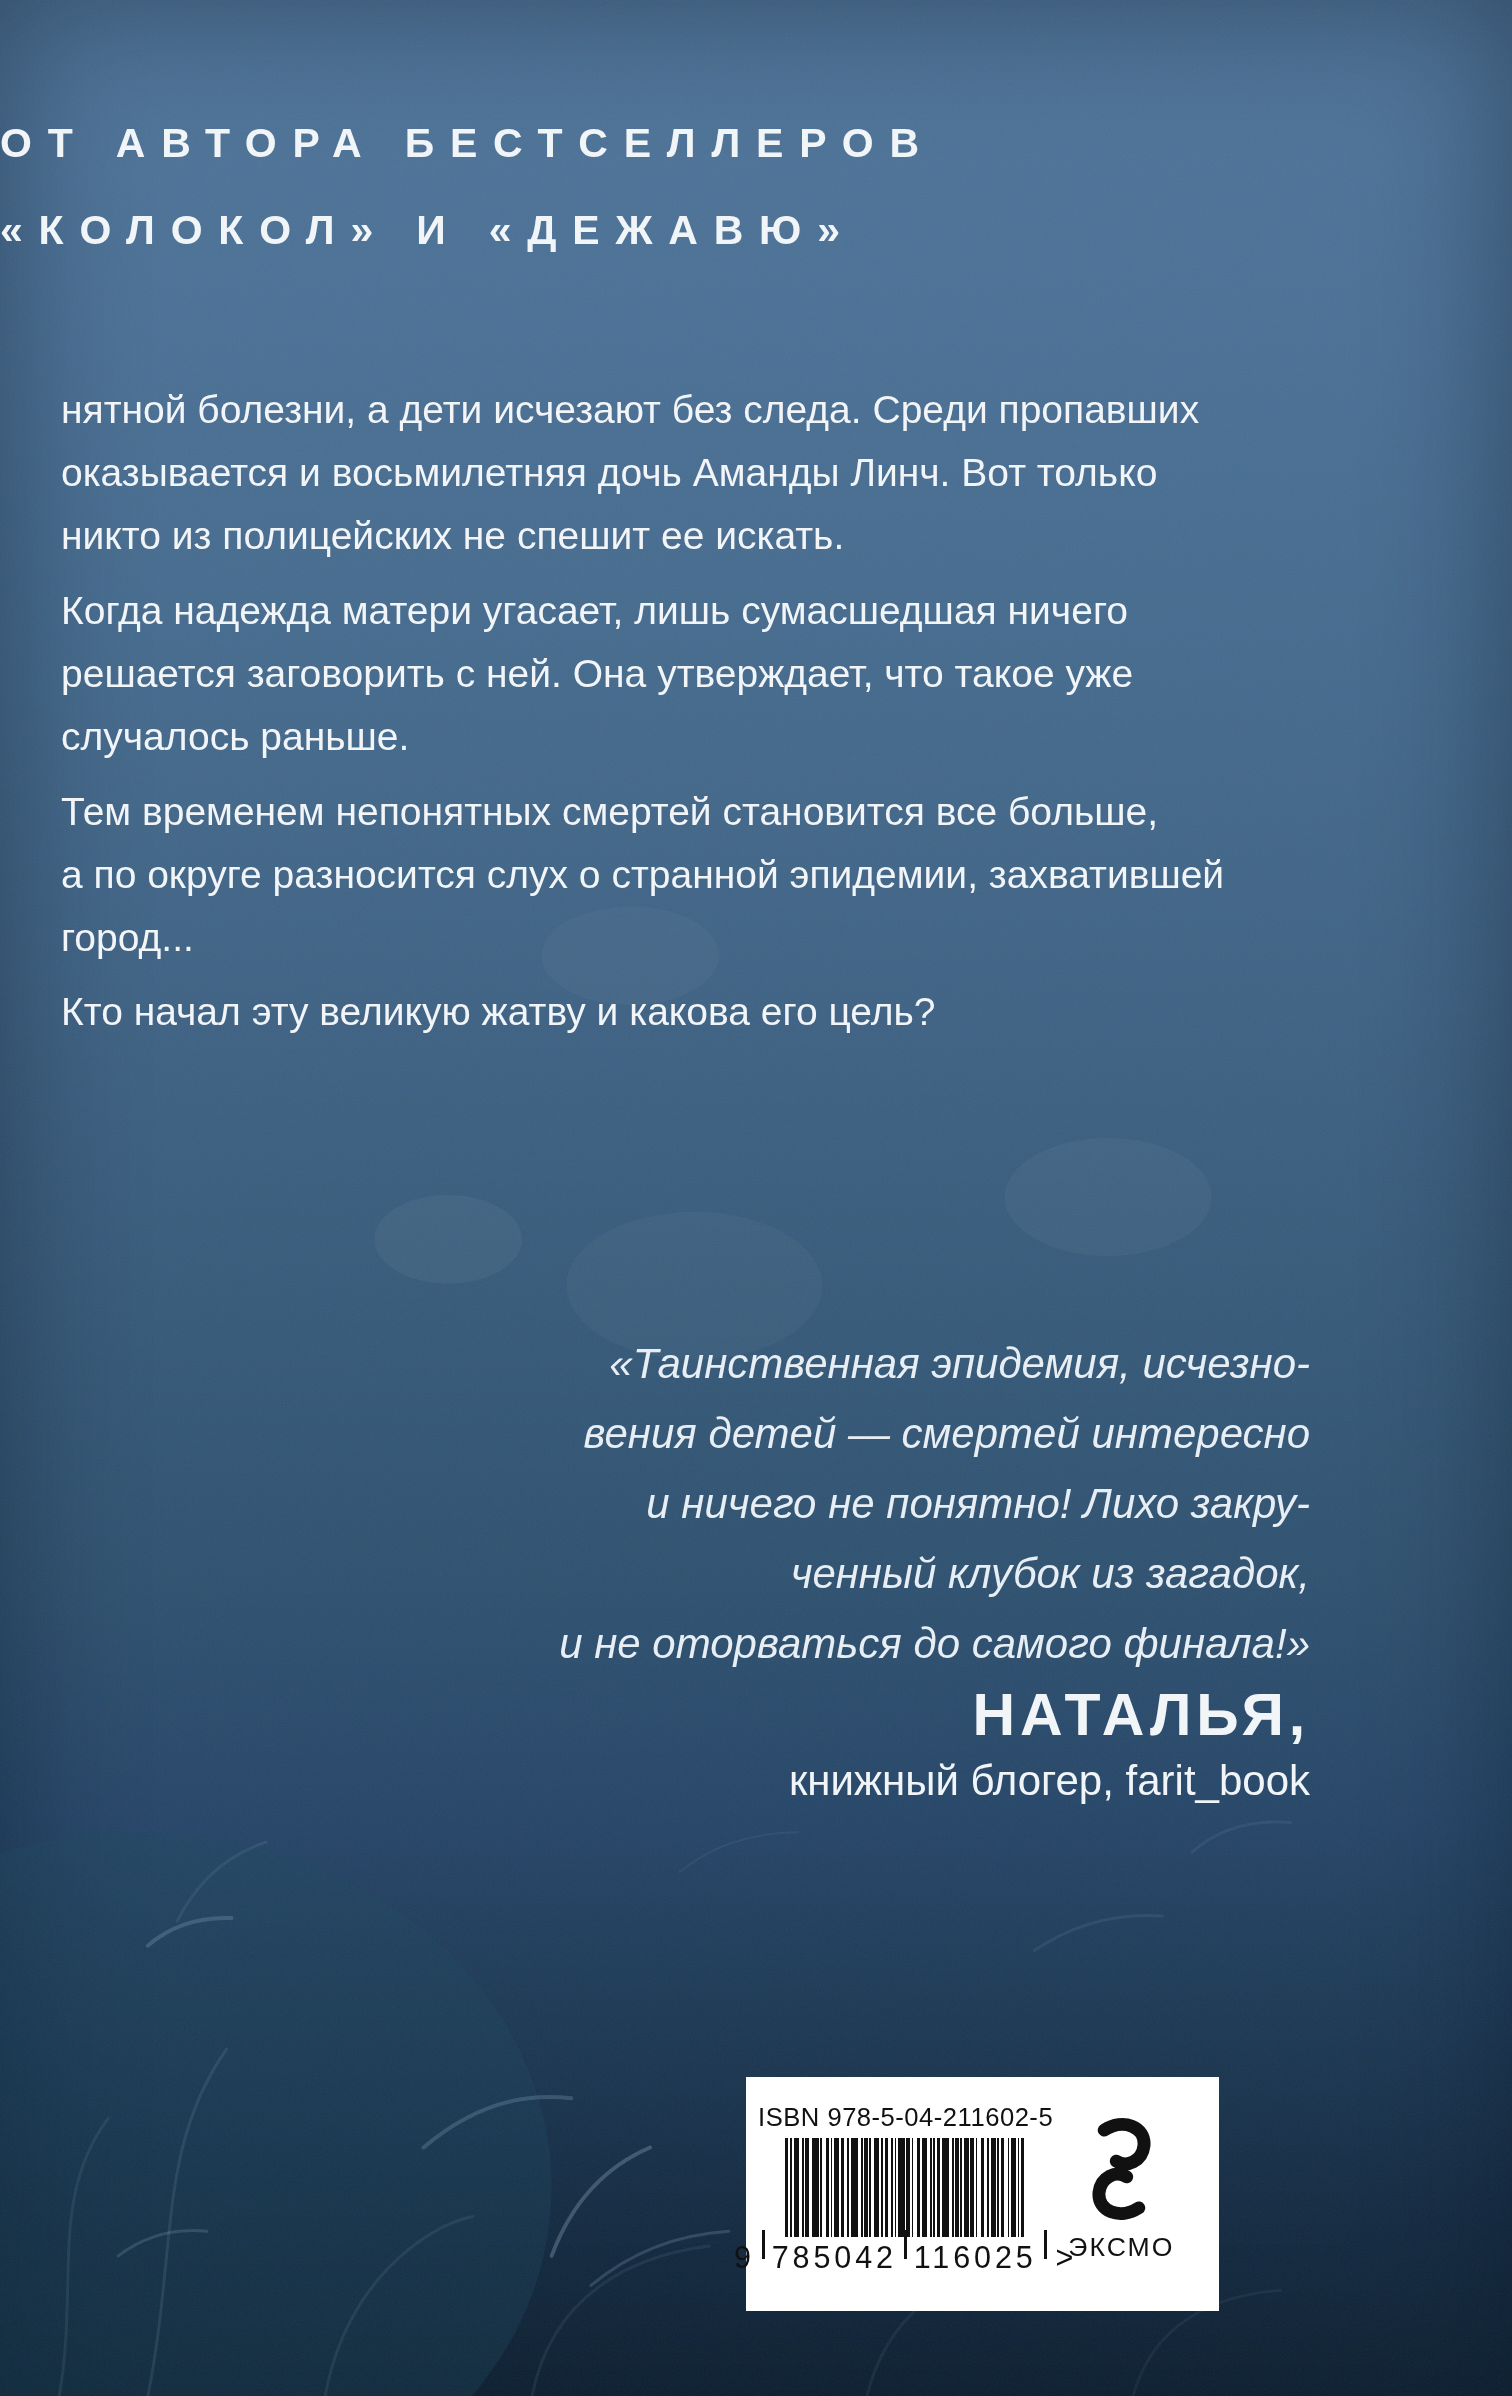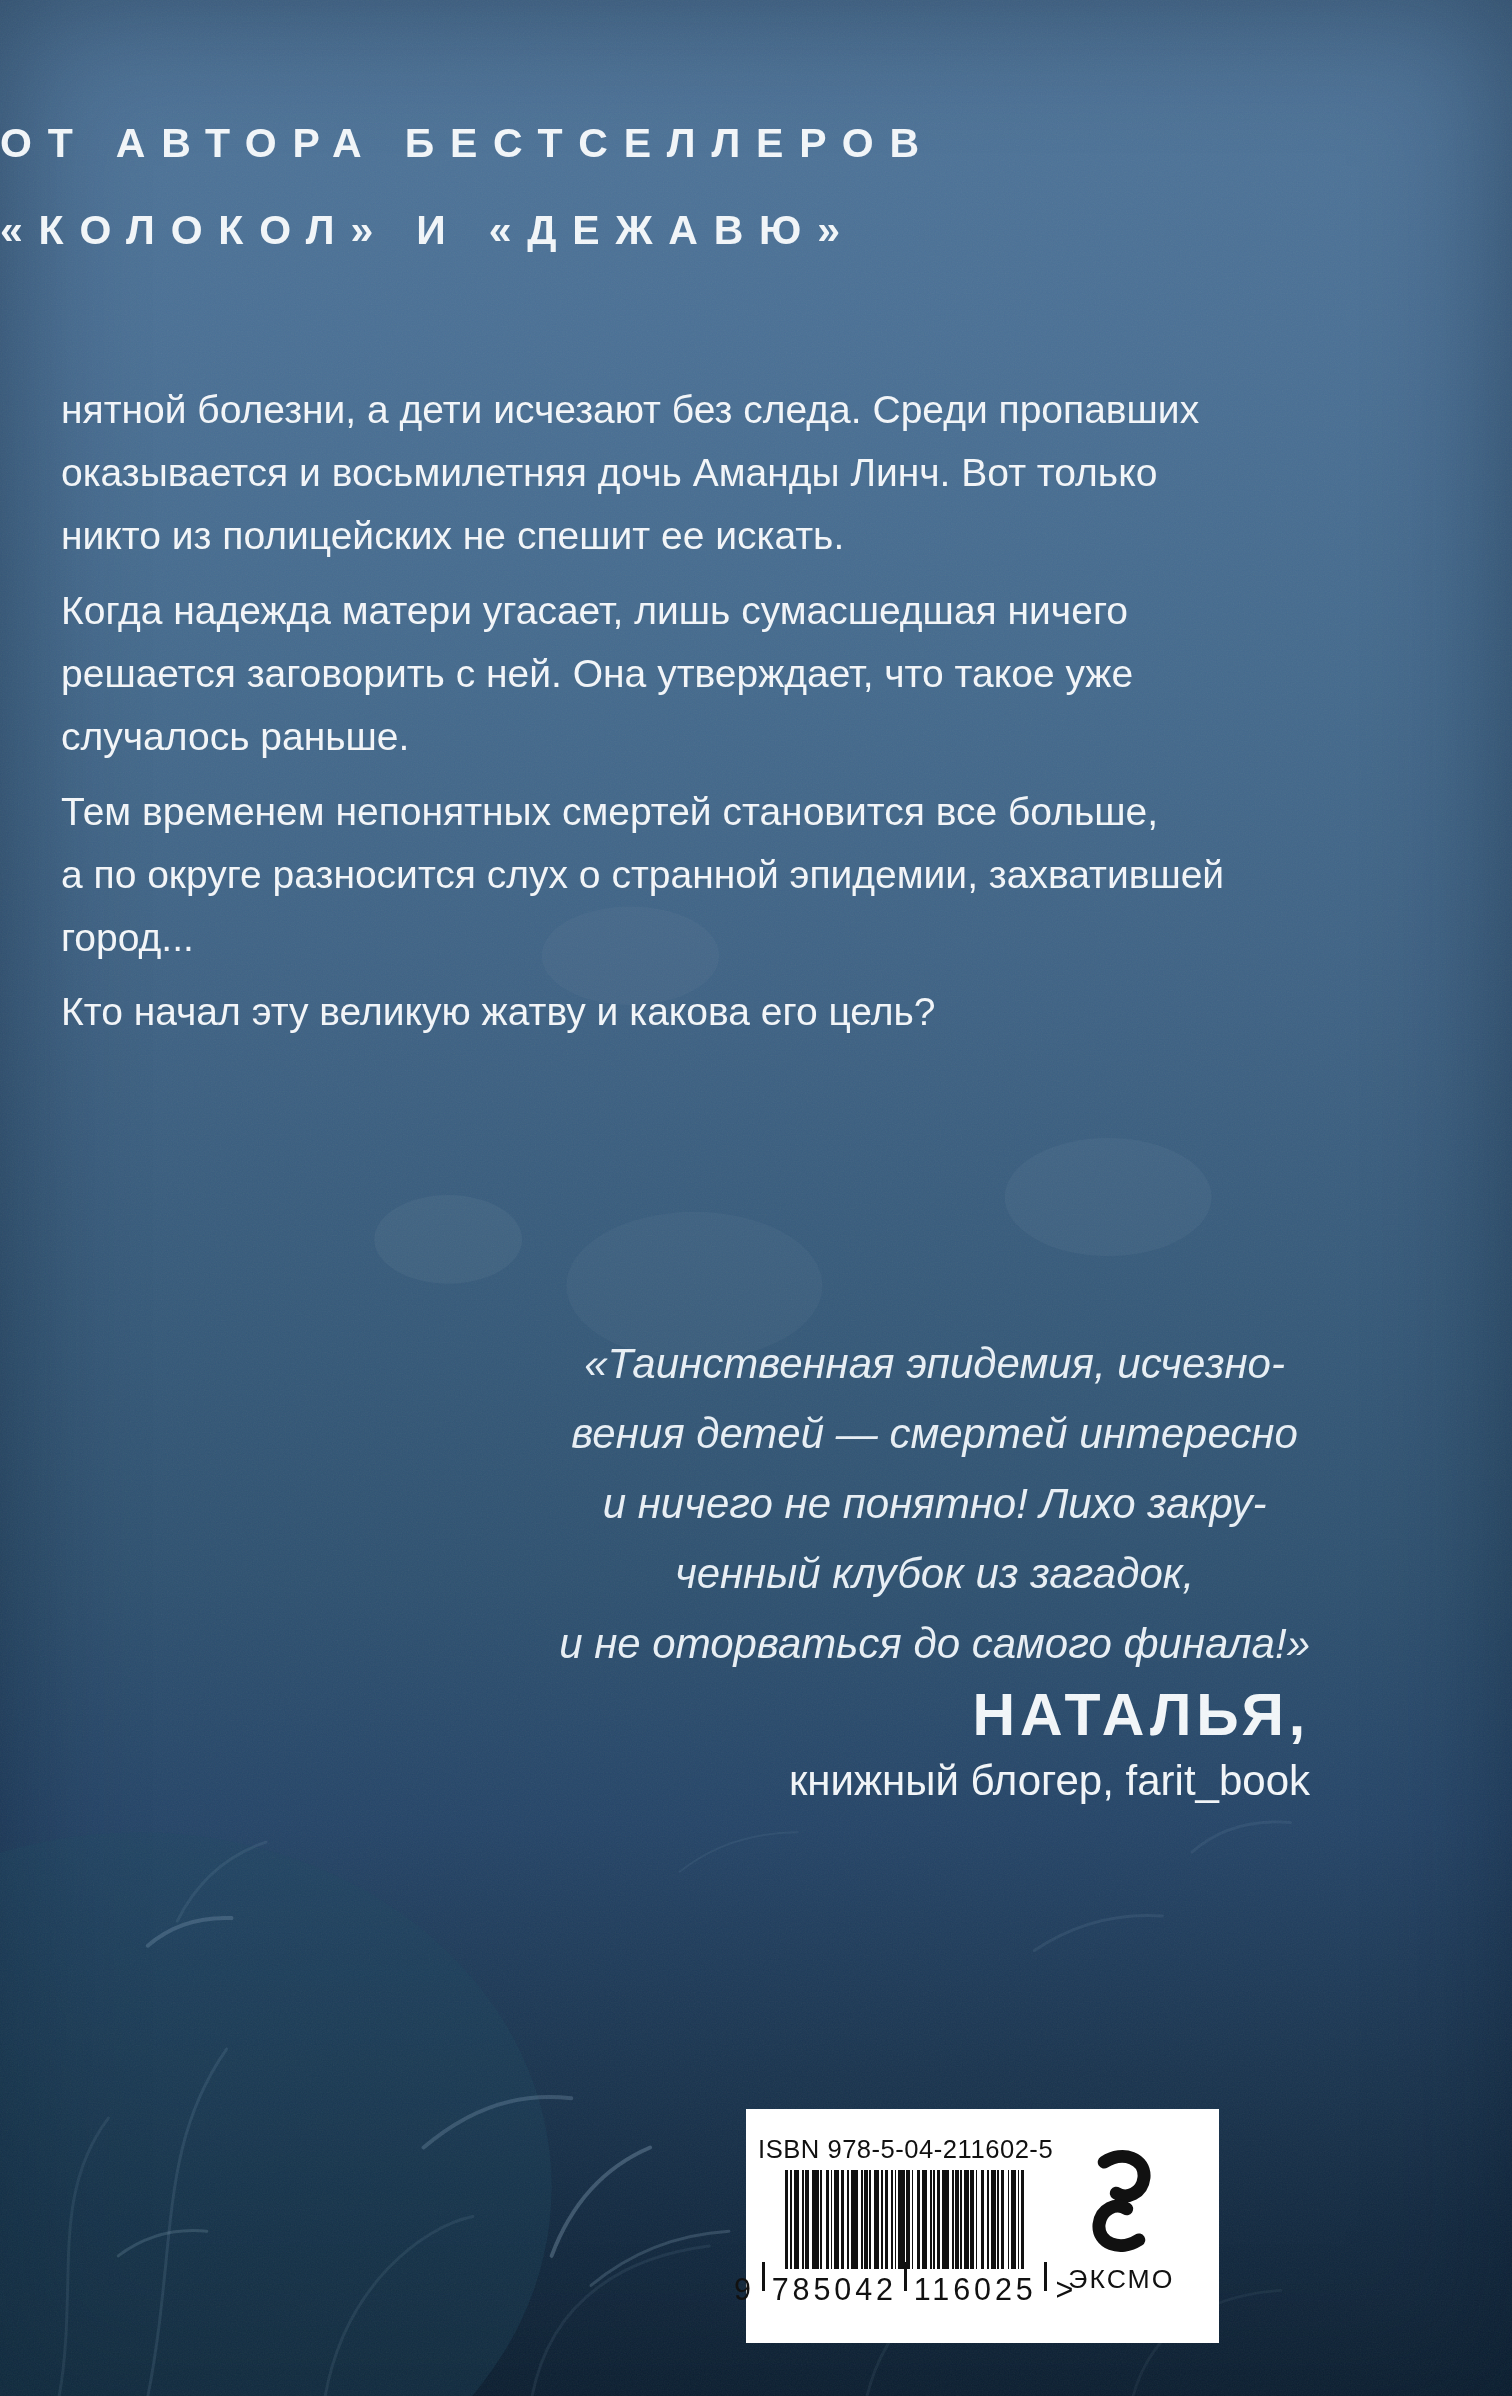--- a/index.html
+++ b/index.html
@@ -24,37 +24,37 @@
   }
   .synopsis{
     position:absolute;left:61px;top:378px;right:39px;
     color:#f4f7fa;font-size:39px;
   }
   .para{margin:0 0 11.8px 0;padding:0;}
   .line{height:63px;line-height:63px;white-space:nowrap;}
 
   .quote{
     position:absolute;right:202px;top:1329px;
-    text-align:center;color:#e9f0f6;
+    text-align:right;color:#e9f0f6;
     font-style:italic;font-size:42px;
   }
   .qline{height:70px;line-height:70px;white-space:nowrap;}
 
   .attribution{
     position:absolute;right:202px;top:1686px;
     text-align:right;color:#f3f7fa;
   }
   .attr-name{font-size:59px;font-weight:bold;letter-spacing:4.9px;line-height:59px;}
   .attr-role{font-size:42px;line-height:55px;margin-top:7.9px;}
 
   .isbn-box{
     position:absolute;left:746px;top:2077px;width:473px;height:234px;
     background:#ffffff;box-sizing:border-box;
     display:flex;flex-direction:row;
-    padding:25.6px 13.8px 15.8px 27.6px;color:#111;margin-top:32px;
+    padding:25.6px 13.8px 15.8px 27.6px;color:#111;
   }
   .bc-col{width:264px;display:flex;flex-direction:column;align-items:center;}
   .isbn-label{font-size:25.6px;letter-spacing:0.5px;white-space:nowrap;margin-bottom:6.9px;}
   .bars{width:241px;height:99px;display:flex;align-items:stretch;}
   .digits-row{
     margin-top:3.9px;display:flex;align-items:flex-start;
     font-size:30.5px;letter-spacing:3.9px;line-height:33px;white-space:nowrap;
   }
   .digits-row .guard{width:3px;height:29.6px;background:#111;margin:-11.8px 6.9px 0 6.9px;}
   .digits-row .arrow{margin-left:2px;}

